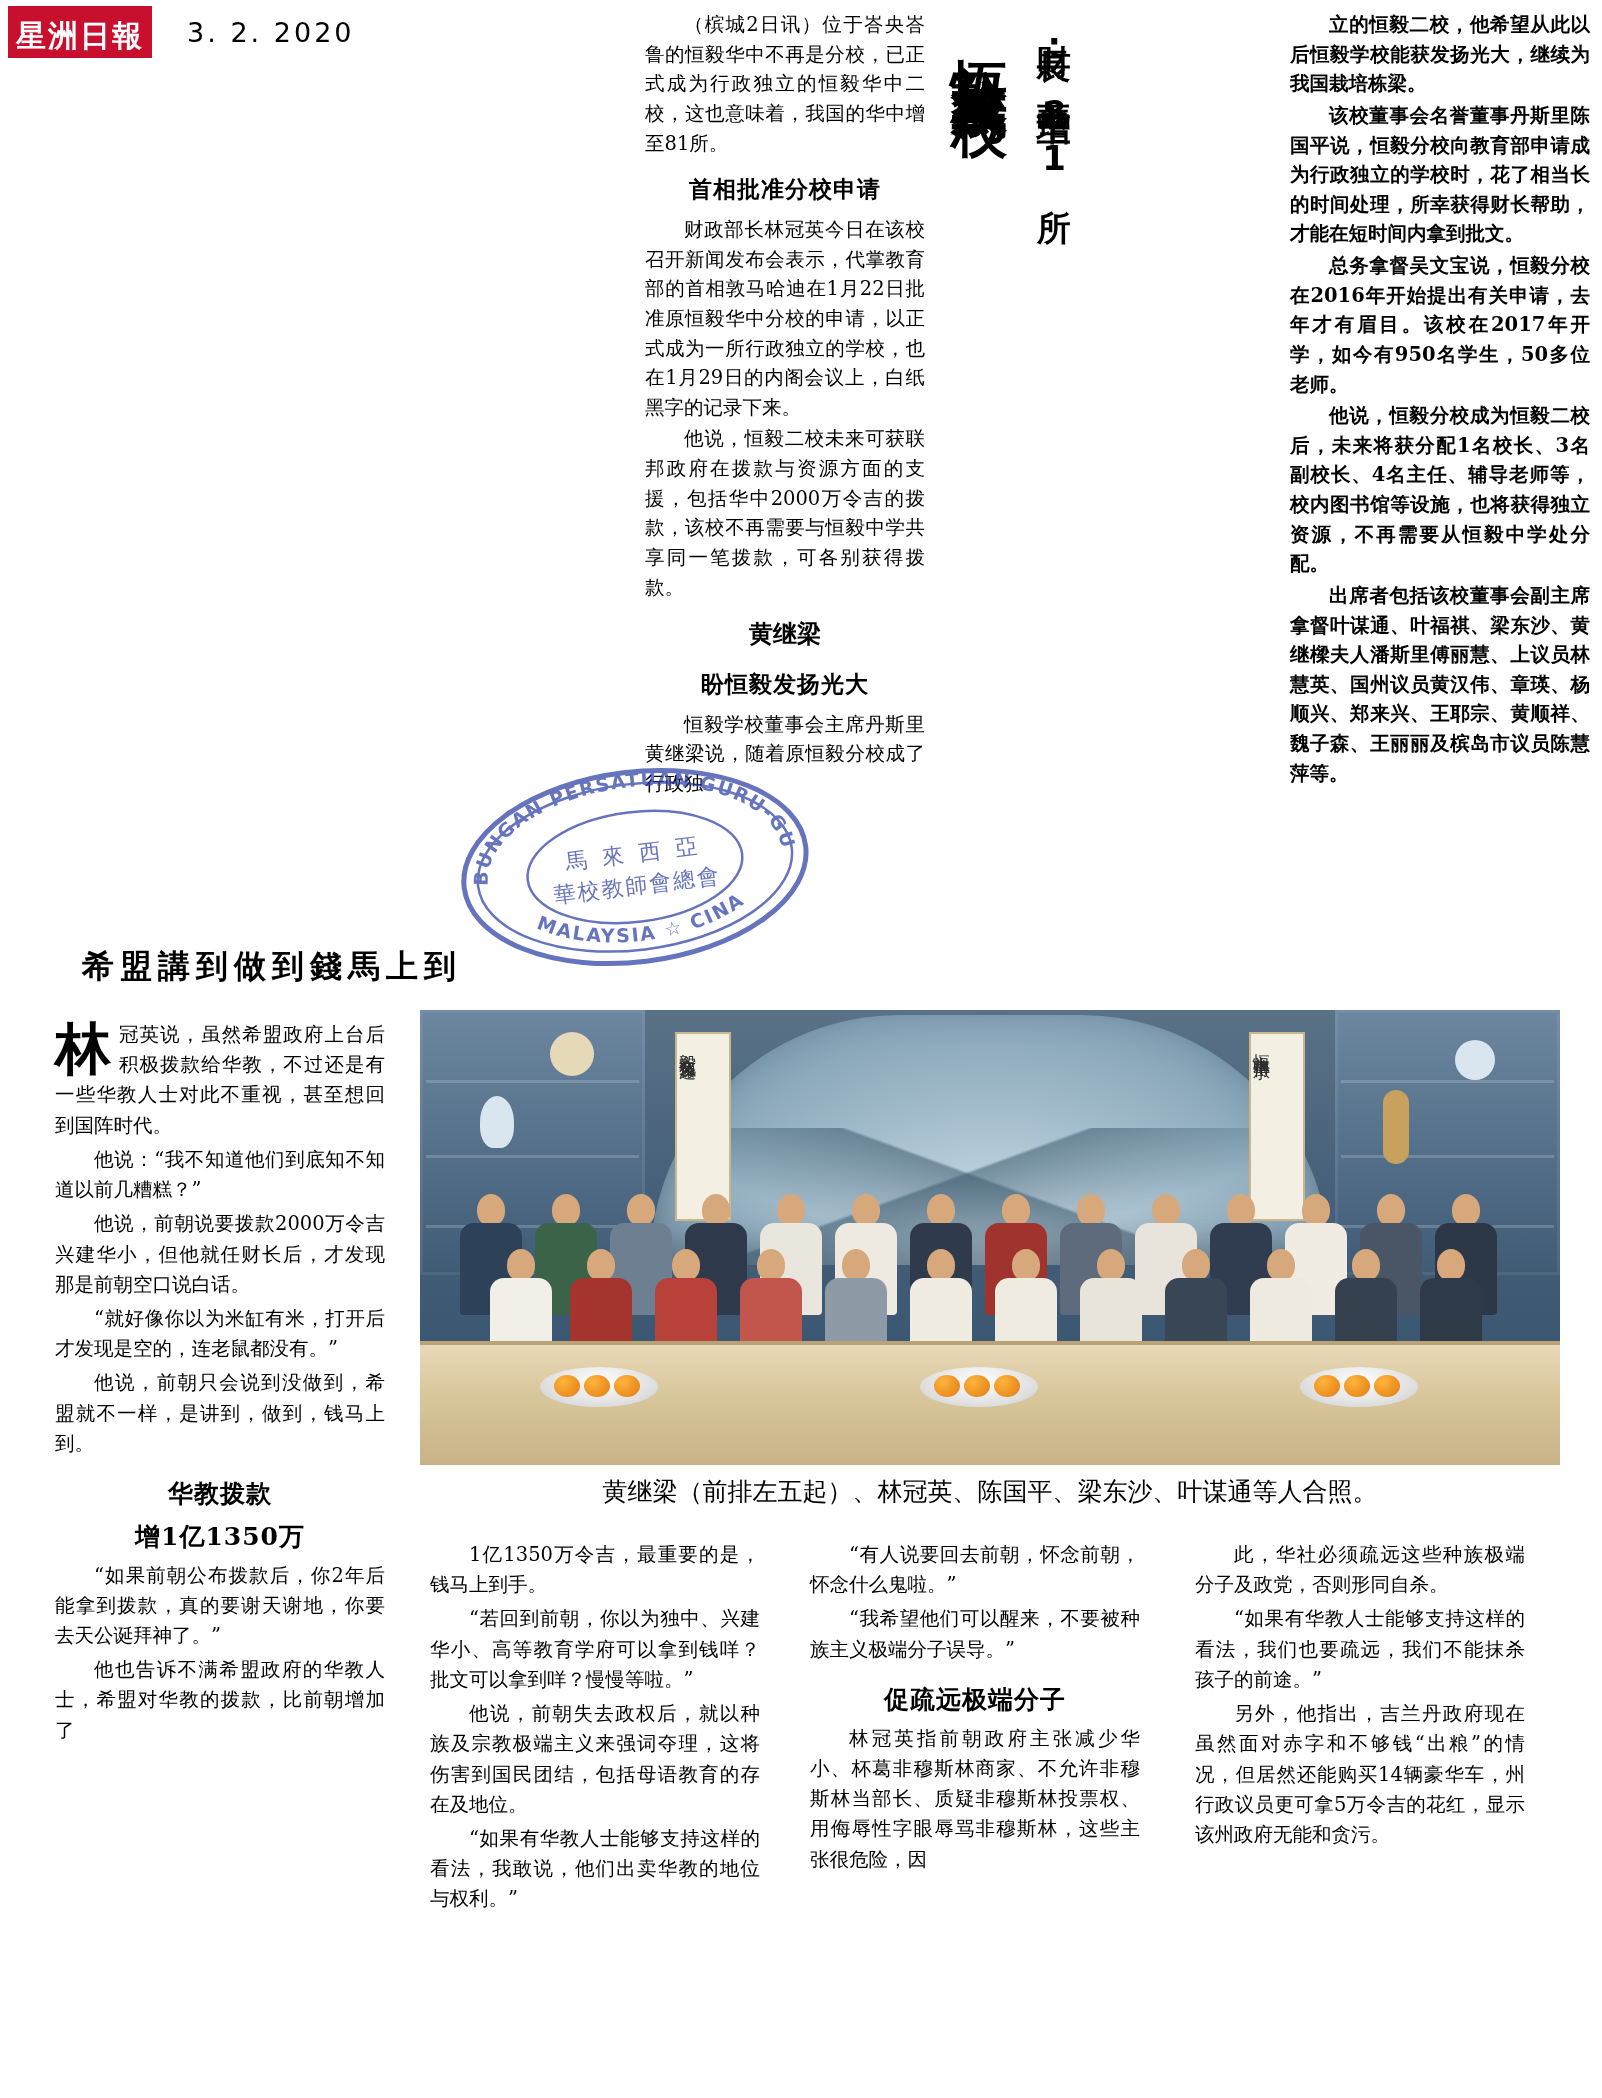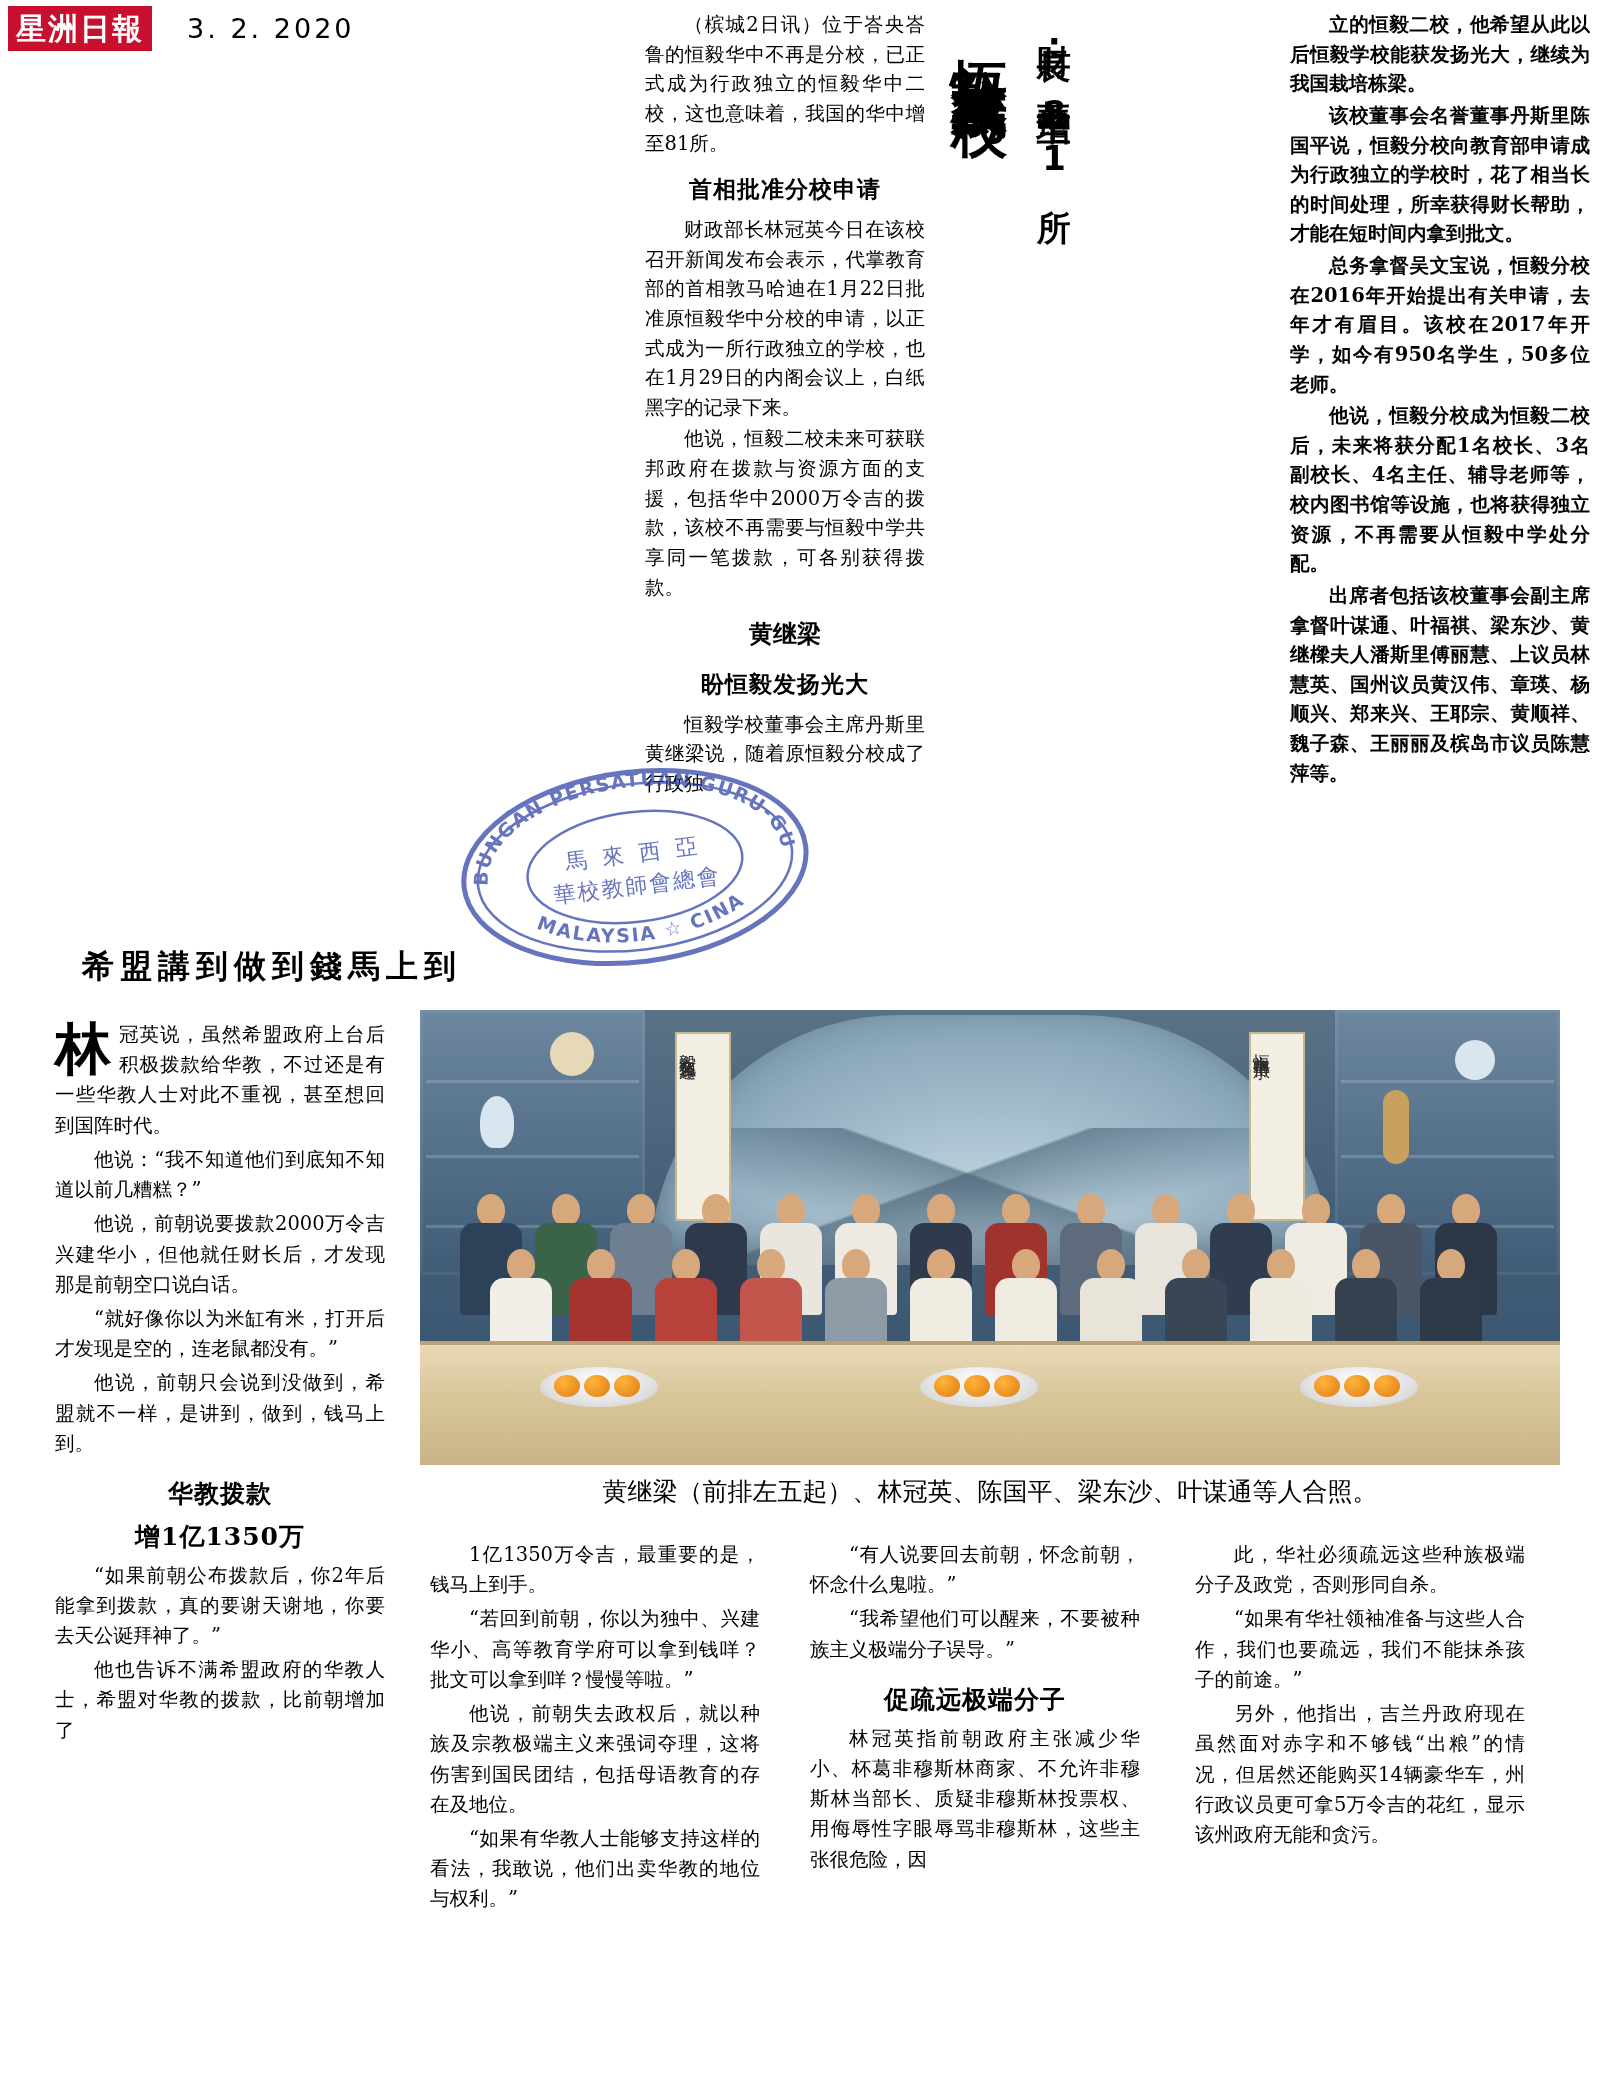--- a/index.html
+++ b/index.html
@@ -16,21 +16,21 @@
   
   .masthead{position:absolute;left:8px;top:6px;width:620px;height:60px;}
   .logo{
     display:inline-block;
     background:#c8102e;
     color:#fff;
     font-family:"DejaVu Sans","Liberation Sans",sans-serif;
     font-weight:bold;
     font-size:30px;
     letter-spacing:2px;
-    padding:8px 8px 7px 8px;
+    padding:15px 8px 7px 8px;
     line-height:1;
     vertical-align:middle;
   }
   .masthead-date{
     display:inline-block;
     vertical-align:middle;
     margin-left:30px;
     font-family:"DejaVu Sans","Liberation Sans",sans-serif;
     font-size:27px;
     letter-spacing:3px;
@@ -442,17 +442,17 @@
 
   <div class="b-col" id="b-col3">
     <p>“有人说要回去前朝，怀念前朝，怀念什么鬼啦。”</p>
     <p>“我希望他们可以醒来，不要被种族主义极端分子误导。”</p>
     <h4>促疏远极端分子</h4>
     <p>林冠英指前朝政府主张减少华小、杯葛非穆斯林商家、不允许非穆斯林当部长、质疑非穆斯林投票权、用侮辱性字眼辱骂非穆斯林，这些主张很危险，因</p>
   </div>
 
   <div class="b-col" id="b-col4">
     <p>此，华社必须疏远这些种族极端分子及政党，否则形同自杀。</p>
-    <p>“如果有华社领袖准备与这些人合作，我们也要疏远，我们不能抹杀孩子的前途。”</p>
+    <p>“如果有华教人士能够支持这样的看法，我们也要疏远，我们不能抹杀孩子的前途。”</p>
     <p>另外，他指出，吉兰丹政府现在虽然面对赤字和不够钱“出粮”的情况，但居然还能购买14辆豪华车，州行政议员更可拿5万令吉的花红，显示该州政府无能和贪污。</p>
   </div>
 
 </div>
 
 </body></html>

